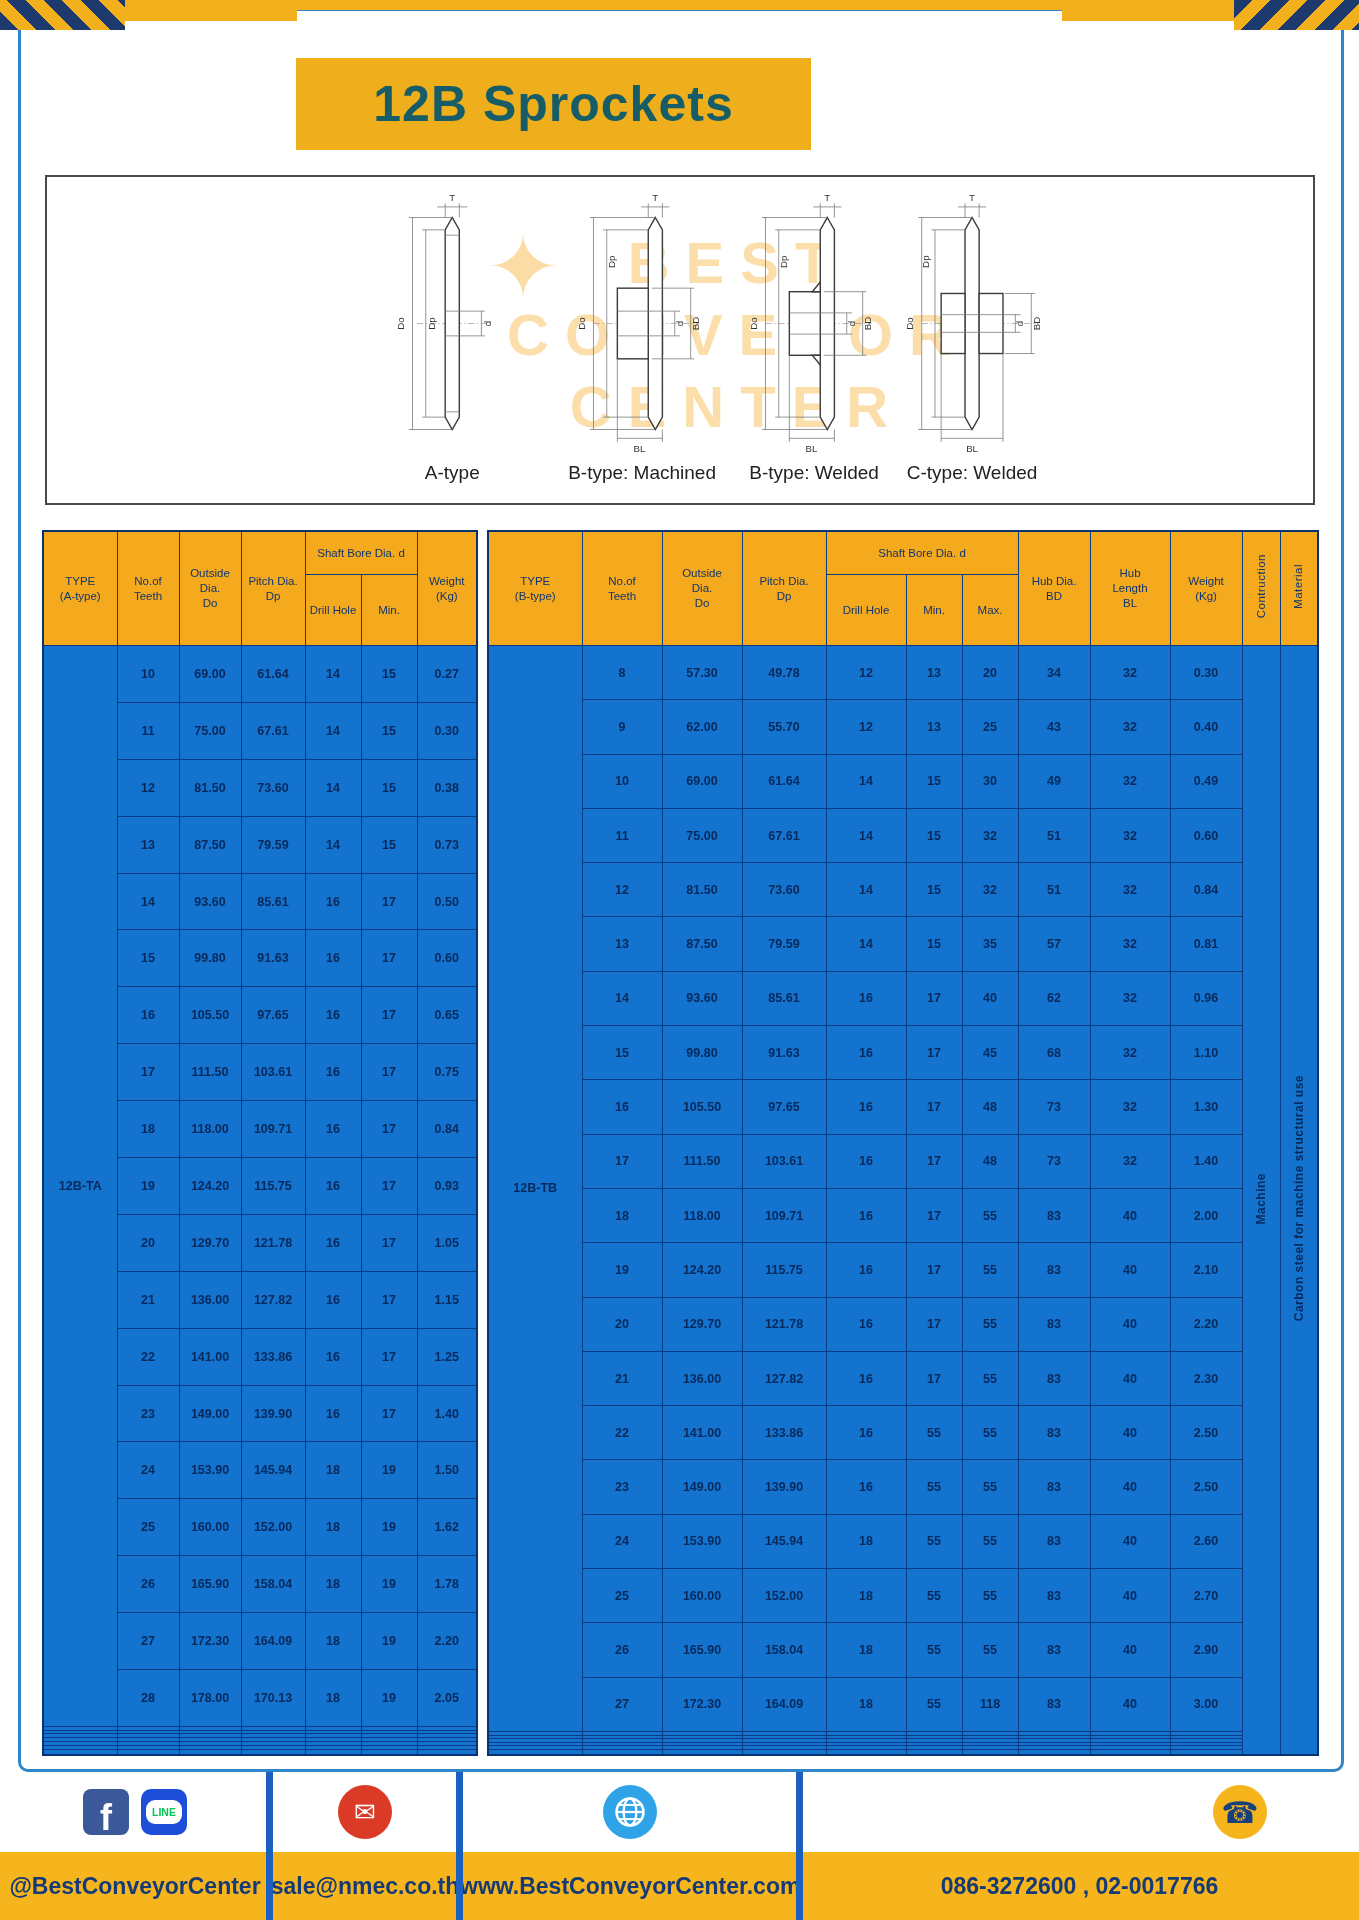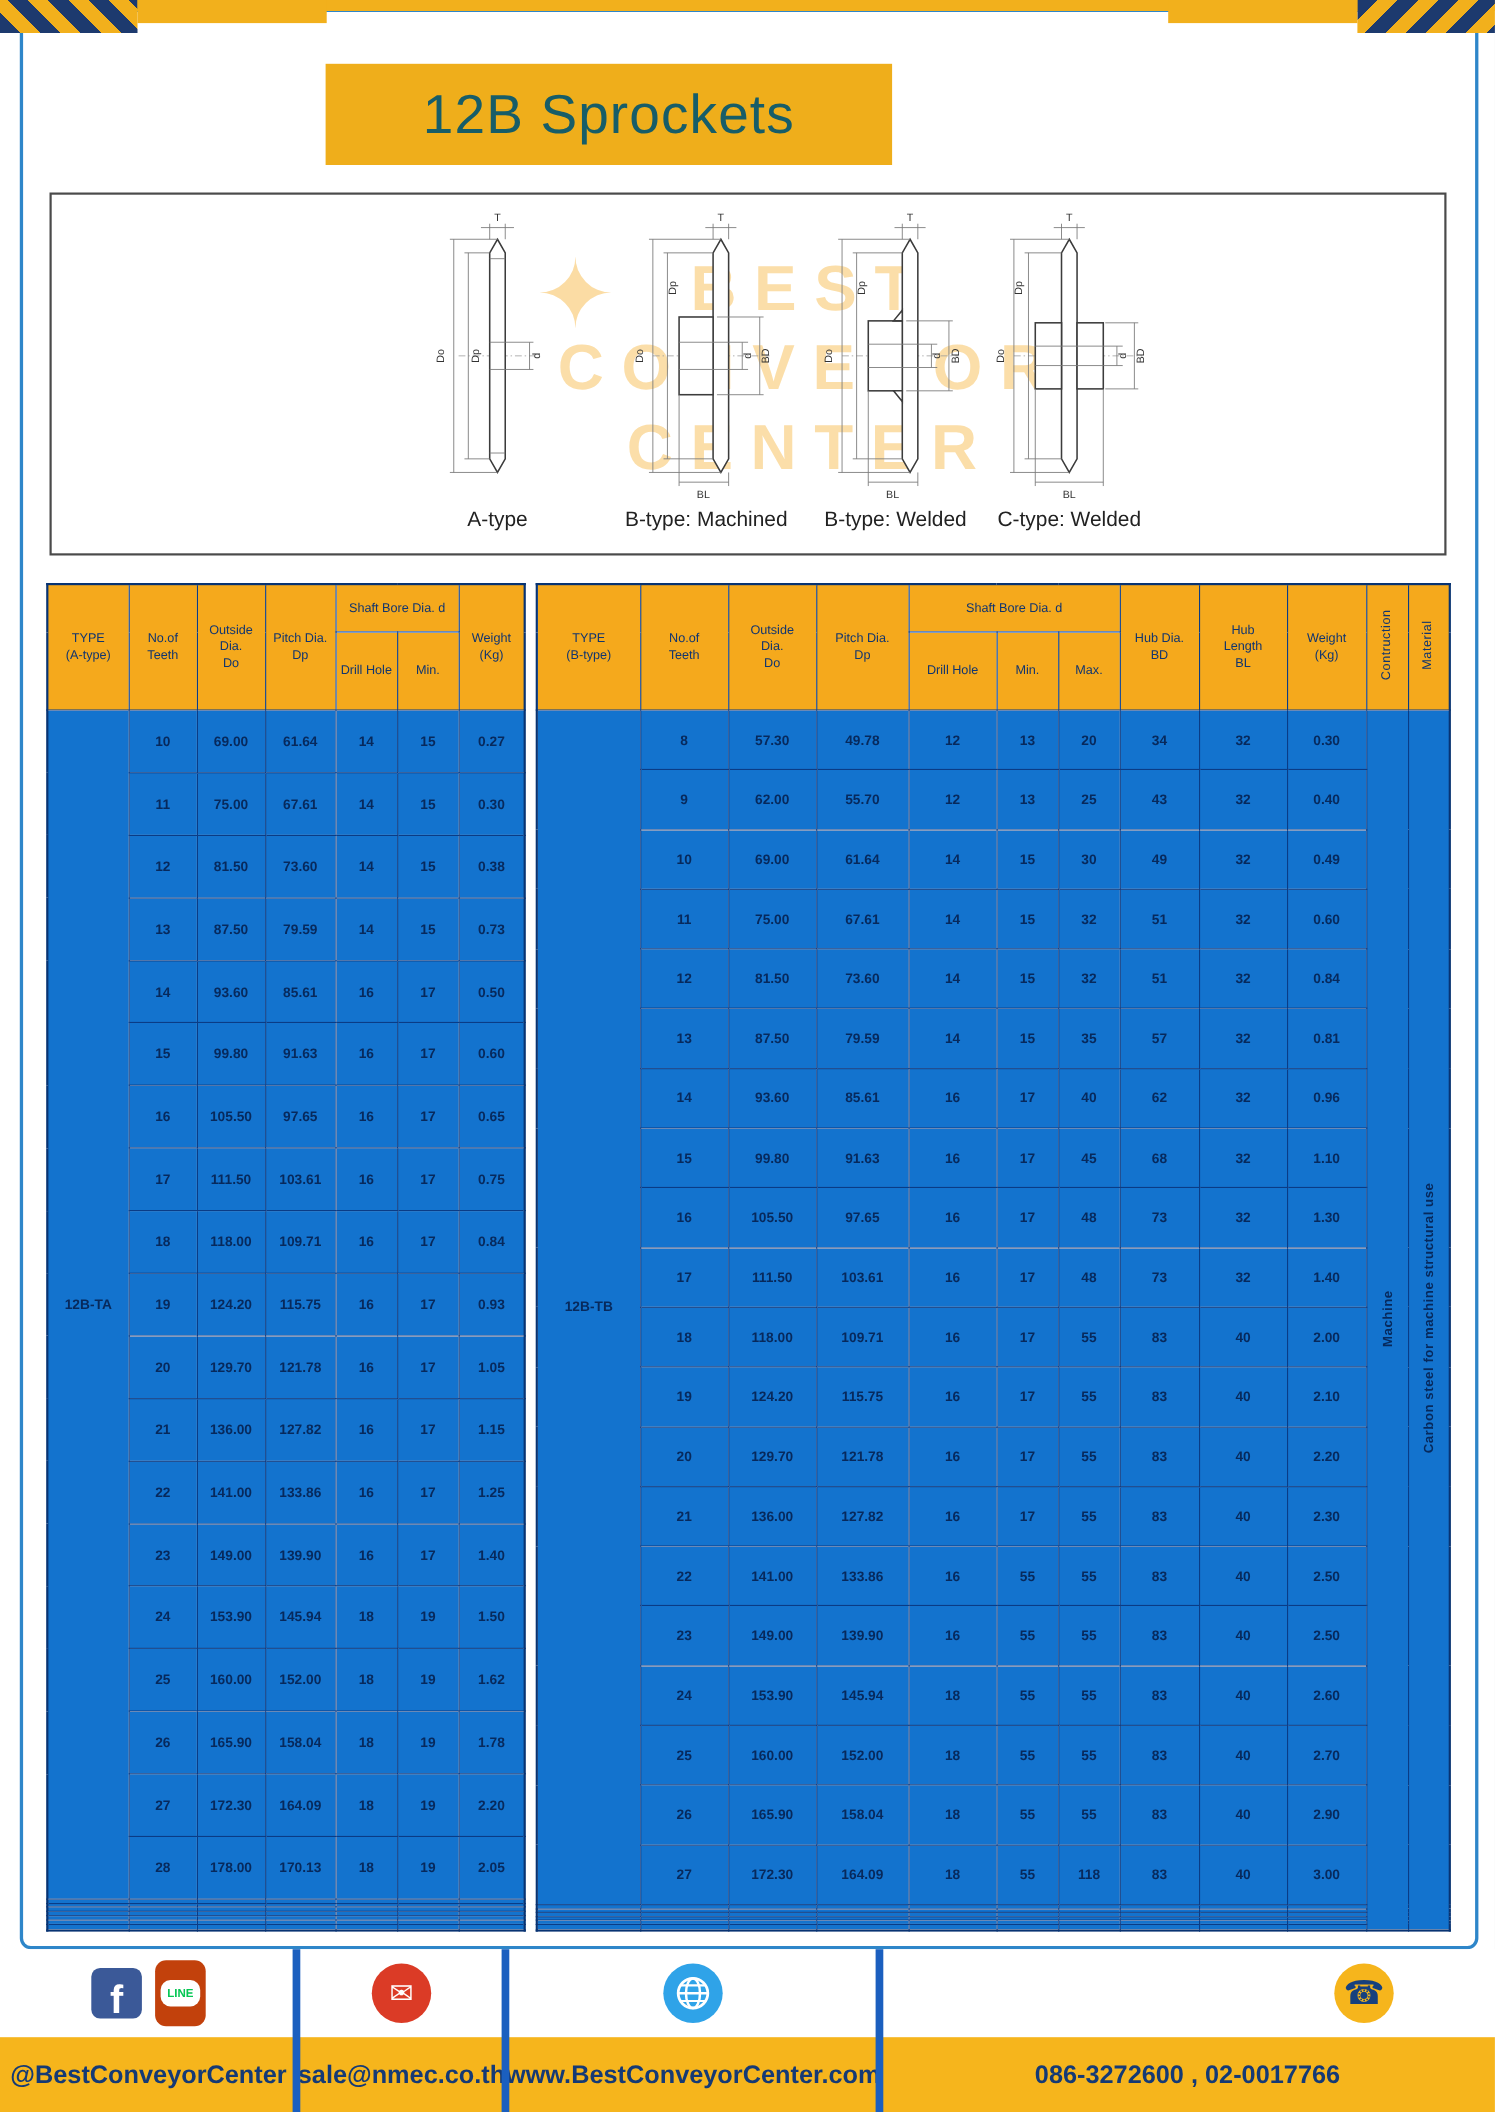--- a/index.html
+++ b/index.html
@@ -22,21 +22,21 @@
     background:repeating-linear-gradient(135deg,#1D3A6E 0 13px,#F2B01C 13px 26px); }
   .gold-seg { position:absolute; top:0; height:21px; background:#F2B01C; }
   .gold-seg-left  { left:125px; width:172px; }
   .gold-seg-right { right:125px; width:172px; }
 
   
   .banner {
     position:absolute; left:296px; top:58px; width:515px; height:92px;
     background:#EFAE1B; display:flex; align-items:center; justify-content:center;
   }
-  .banner .title { font-size:50px; font-weight:normal; color:#175D68; letter-spacing:1px; }
+  .banner .title { font-size:50px; font-weight:bold; color:#175D68; letter-spacing:1px; }
 
   
   .spec-panel {
     position:absolute; left:45px; top:175px; width:1270px; height:330px;
     background:#fff; border:2px solid #4a4a4a; box-sizing:border-box;
   }
   .spec-lines { position:absolute; left:12px; top:76px; z-index:2; }
   .spec-line { font-size:18px; font-weight:bold; color:#14617A; line-height:31px; white-space:nowrap; }
 
   .watermark {
@@ -95,21 +95,21 @@
   .contact-text { text-align:center; color:#153A75; font-weight:bold; font-size:23px; white-space:nowrap; }
   .divider { position:absolute; top:1772px; width:7px; height:148px; background:#1B5FBF; z-index:3; }
   .div1 { left:266px; } .div2 { left:456px; } .div3 { left:796px; }
 
   .fb-icon {
     width:46px; height:46px; border-radius:8px; background:#3B5998; color:#fff;
     display:flex; align-items:flex-end; justify-content:center;
     font-size:36px; font-weight:bold; line-height:0.95; overflow:hidden;
   }
   .line-icon {
-    width:46px; height:60px; border-radius:10px; background:#c2410c;
+    width:46px; height:46px; border-radius:10px; background:#1d4ed8;
     display:flex; align-items:center; justify-content:center;text-align:right;
   }
   .line-bubble {
     background:#fff; border-radius:9px; width:36px; height:24px;
     display:flex; align-items:center; justify-content:center;
     color:#06C755; font-size:10.5px; font-weight:bold;
   }
   .round-icon {
     width:54px; height:54px; border-radius:50%;
     display:flex; align-items:center; justify-content:center;

